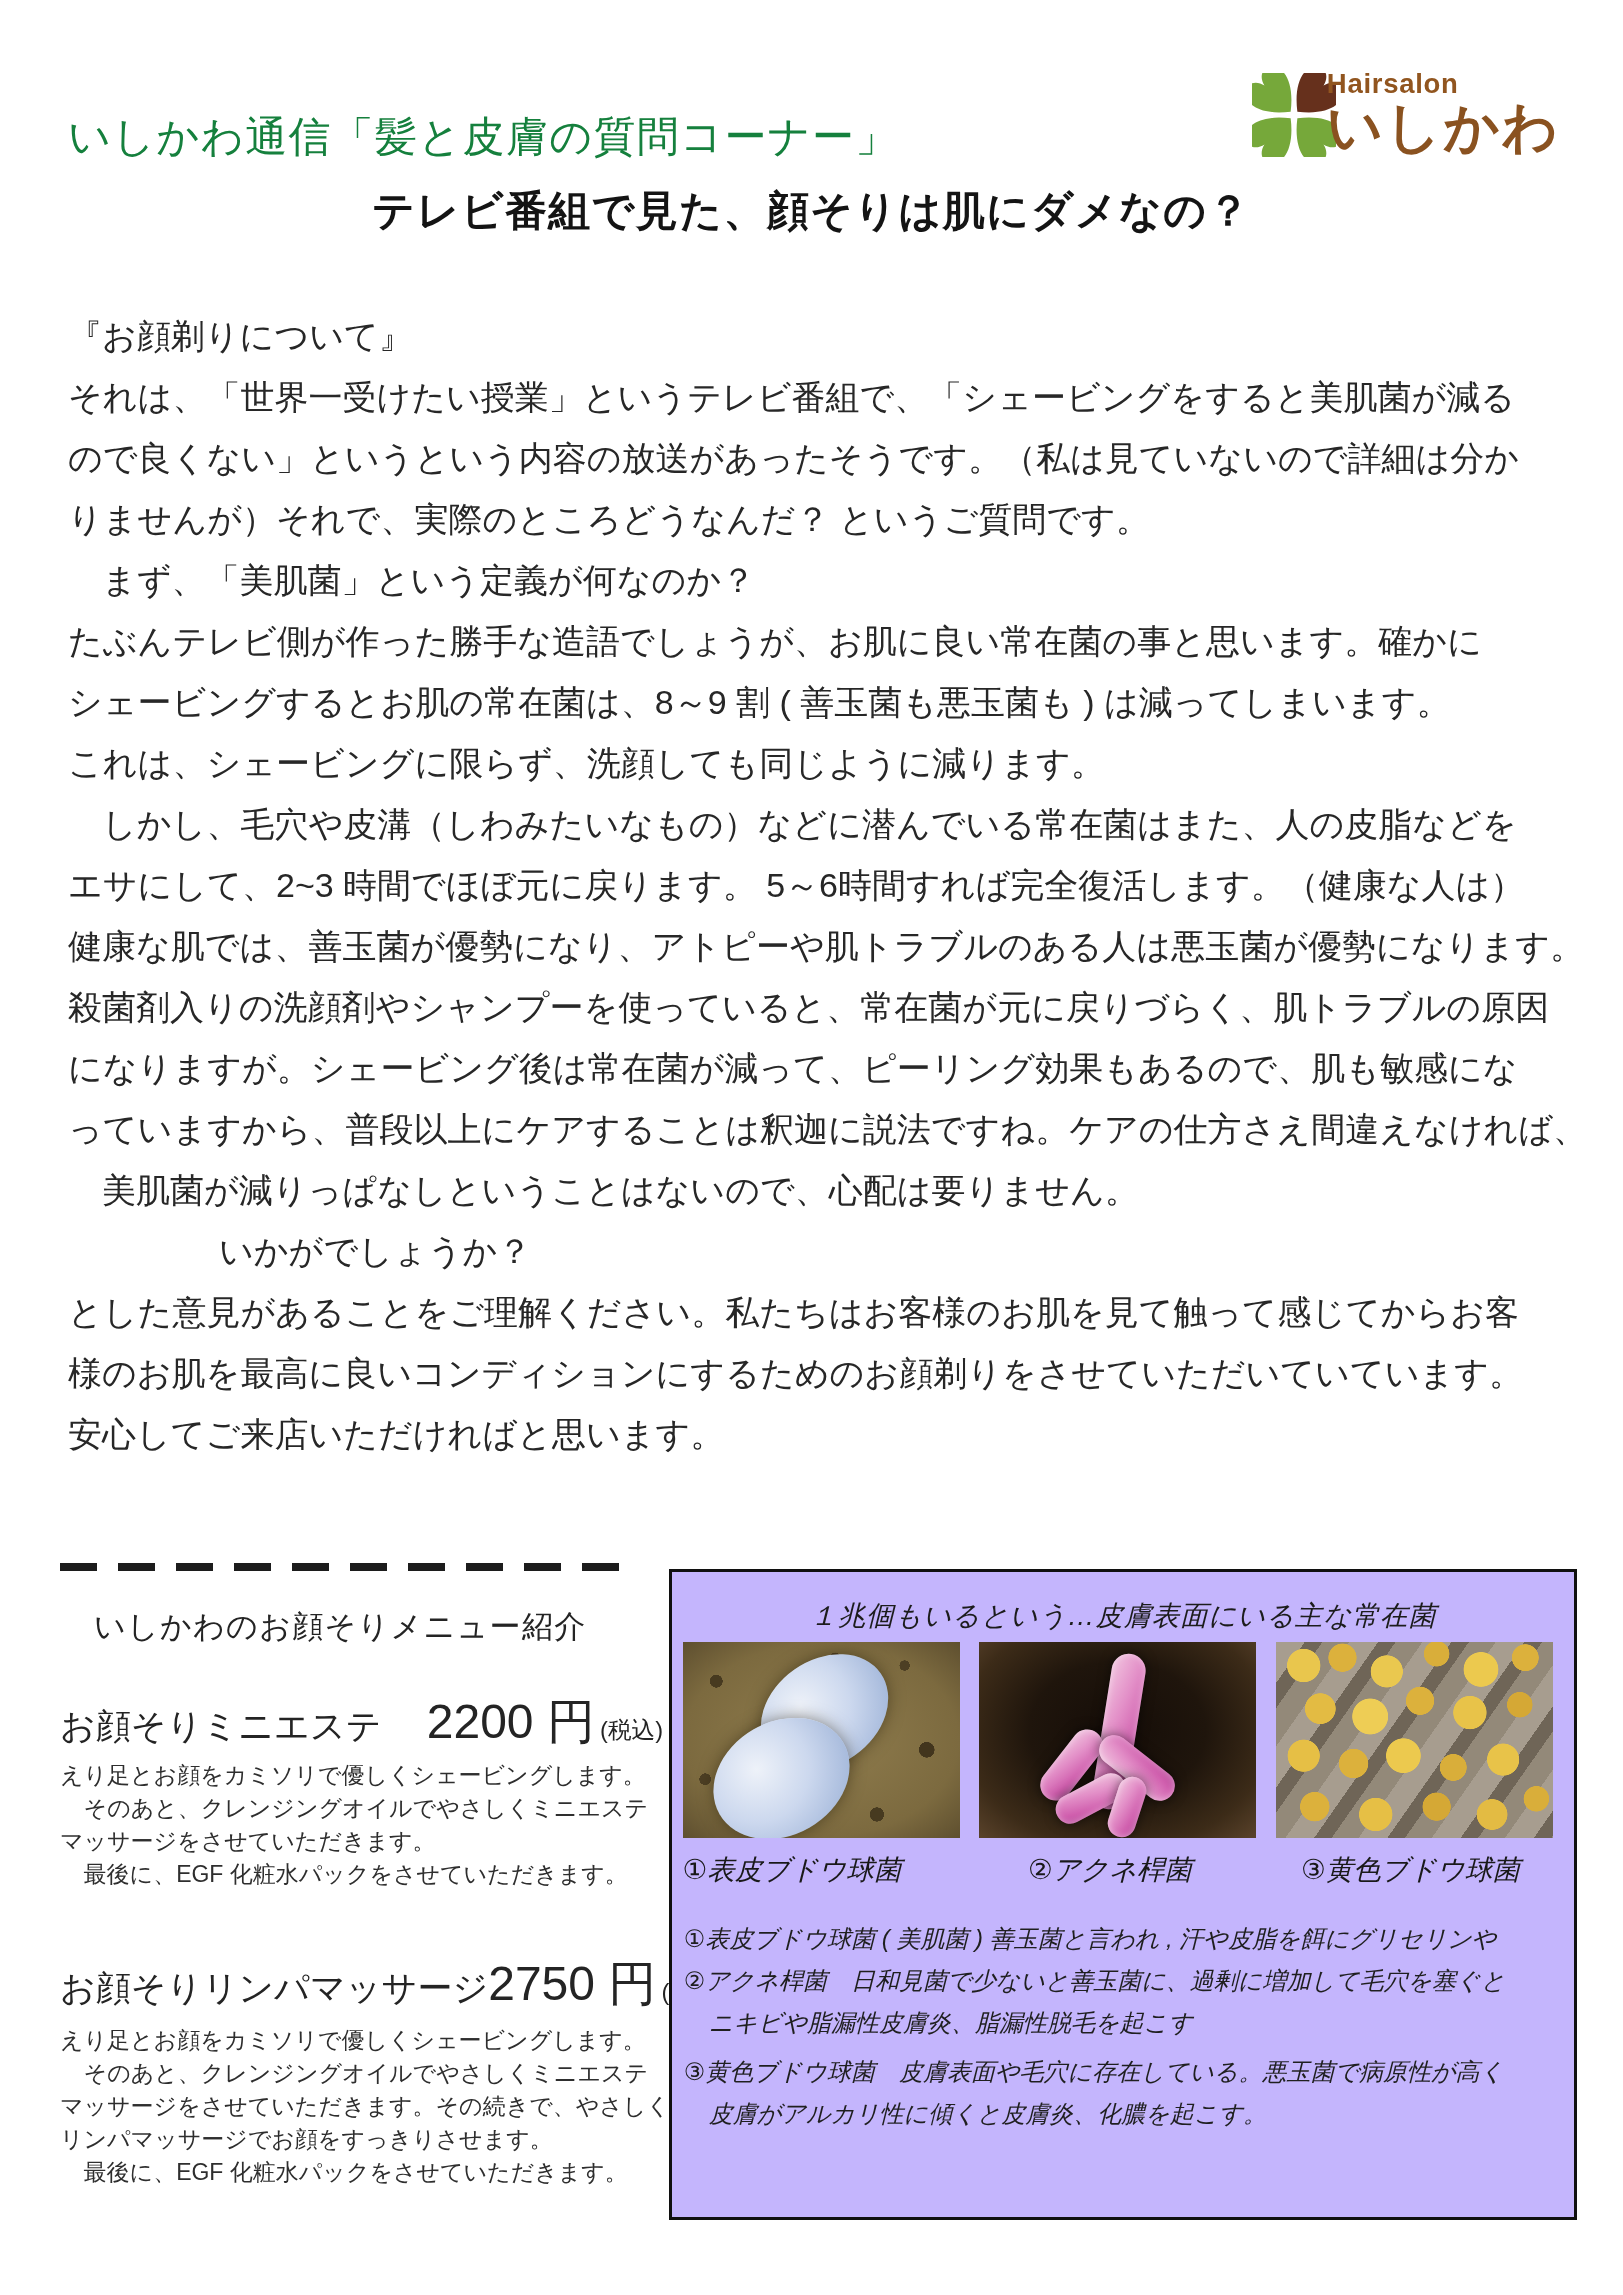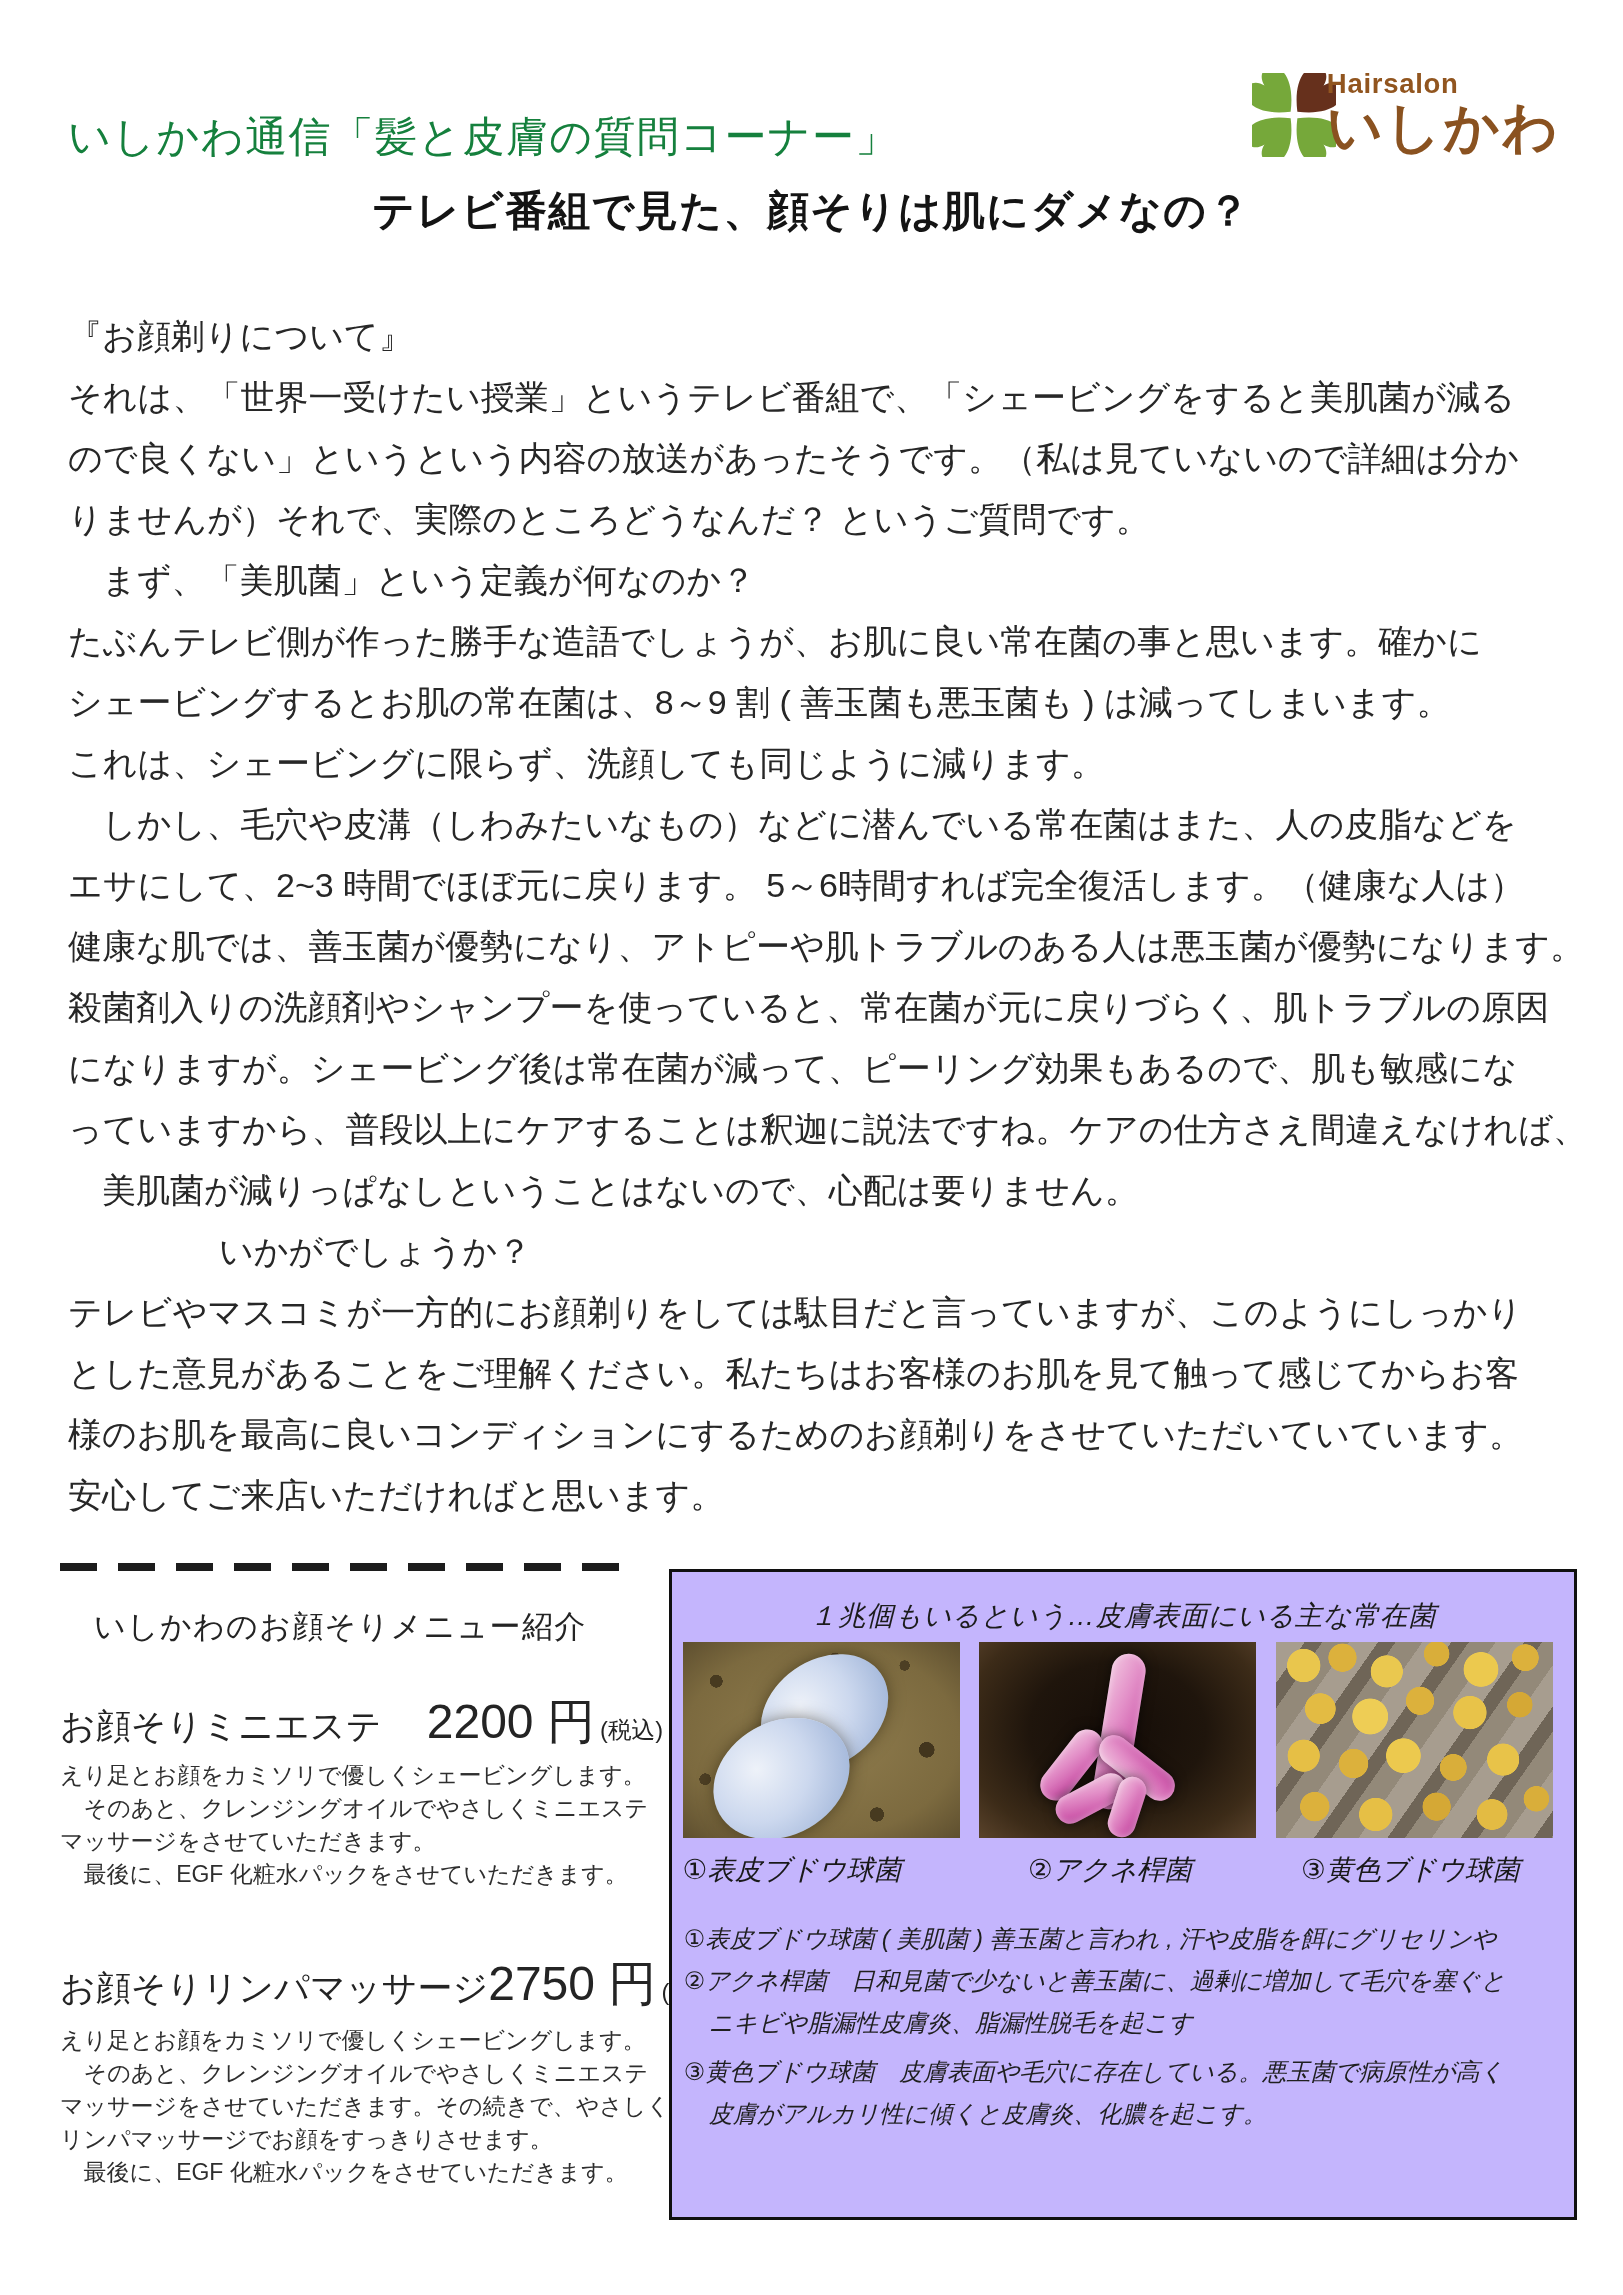--- a/index.html
+++ b/index.html
@@ -179,21 +179,20 @@
     <div class="ln">シェービングするとお肌の常在菌は、8～9 割 ( 善玉菌も悪玉菌も ) は減ってしまいます。</div>
     <div class="ln">これは、シェービングに限らず、洗顔しても同じように減ります。</div>
     <div class="ln ind1">しかし、毛穴や皮溝（しわみたいなもの）などに潜んでいる常在菌はまた、人の皮脂などを</div>
     <div class="ln">エサにして、2~3 時間でほぼ元に戻ります。 5～6時間すれば完全復活します。（健康な人は）</div>
     <div class="ln">健康な肌では、善玉菌が優勢になり、アトピーや肌トラブルのある人は悪玉菌が優勢になります。</div>
     <div class="ln">殺菌剤入りの洗顔剤やシャンプーを使っていると、常在菌が元に戻りづらく、肌トラブルの原因</div>
     <div class="ln">になりますが。シェービング後は常在菌が減って、ピーリング効果もあるので、肌も敏感にな</div>
     <div class="ln">っていますから、普段以上にケアすることは釈迦に説法ですね。ケアの仕方さえ間違えなければ、</div>
     <div class="ln ind1">美肌菌が減りっぱなしということはないので、心配は要りません。</div>
     <div class="ln ind4">いかがでしょうか？</div>
-    <div class="ln">テレビやマスコミが一方的にお顔剃りをしては駄目だと言っていますが、このようにしっかり</div>
     <div class="ln">とした意見があることをご理解ください。私たちはお客様のお肌を見て触って感じてからお客</div>
     <div class="ln">様のお肌を最高に良いコンディションにするためのお顔剃りをさせていただいていています。</div>
     <div class="ln">安心してご来店いただければと思います。</div>
   </div>
 
   <div class="divider"></div>
 
   <div class="menu">
     <div class="menu-heading">いしかわのお顔そりメニュー紹介</div>
 

